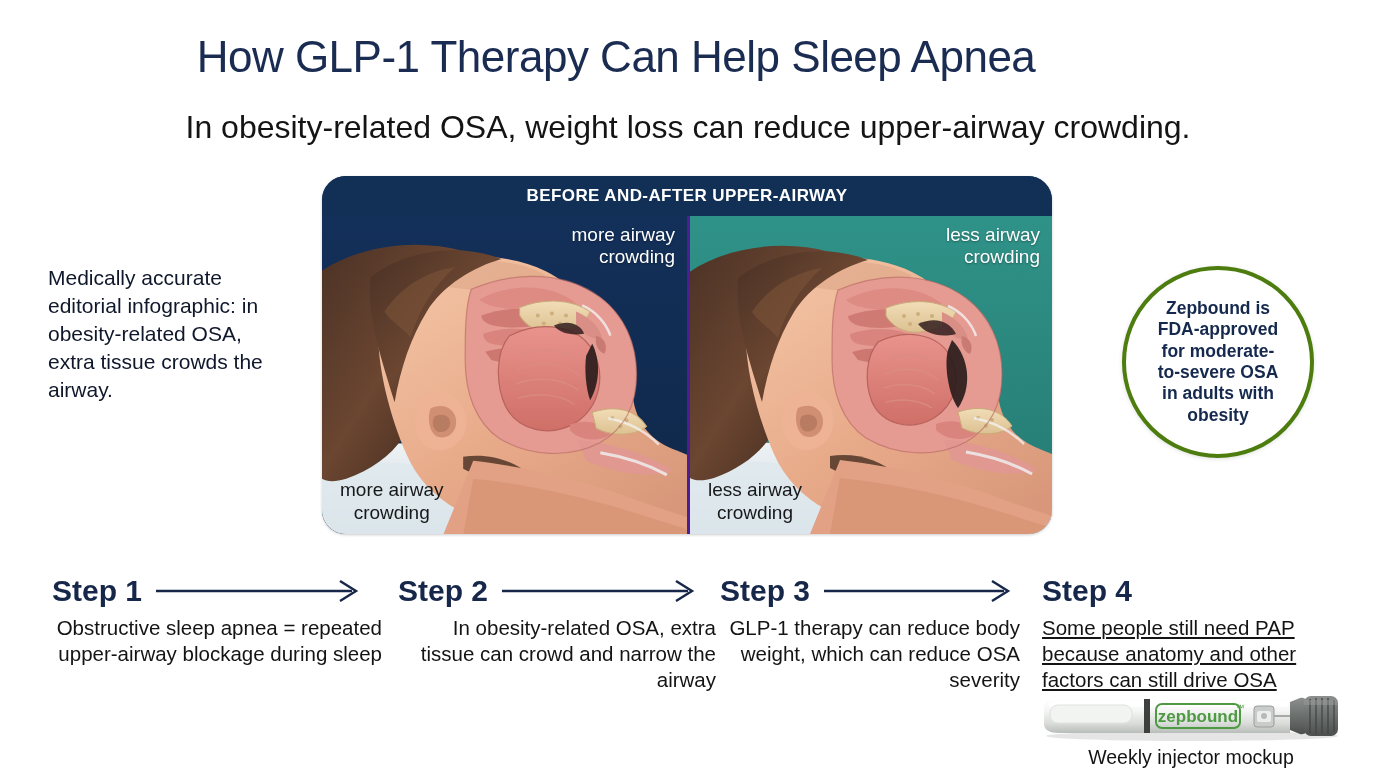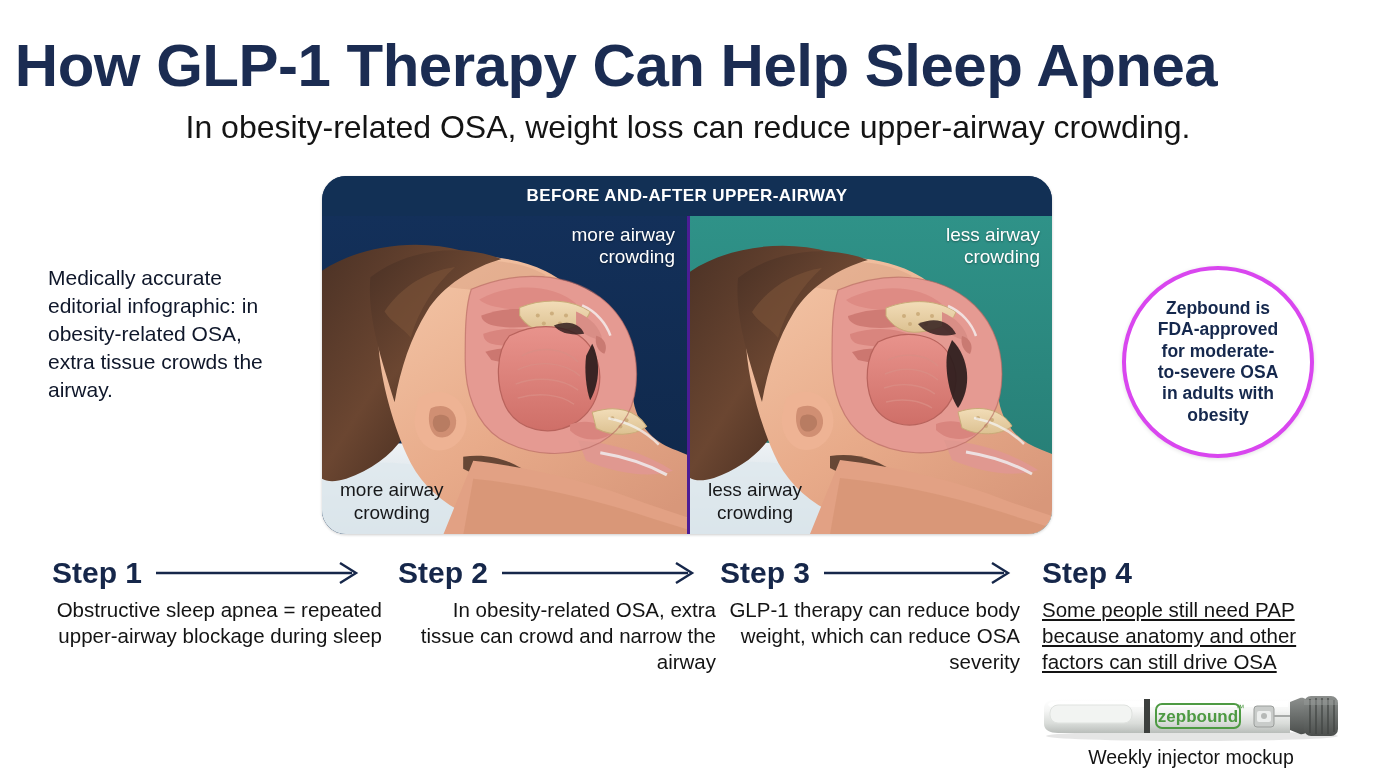--- a/index.html
+++ b/index.html
@@ -8,21 +8,21 @@
     background: #ffffff;
     font-family: "Liberation Sans", sans-serif;
     overflow: hidden;
   }
   .page { position: relative; width: 1376px; height: 768px; background: #fff; }
 
   
   .title {
     position: absolute; top: 34px; left: 0; width: 1232px;
     text-align: center;
-    font-size: 60px; font-weight: bold; letter-spacing: -0.5px;
+    font-size: 44px; font-weight: normal; letter-spacing: -0.5px;
     color: #1b2c52; line-height: 1.05;
     white-space: nowrap;
   }
   .subtitle {
     position: absolute; top: 108px; left: 0; width: 1376px;
     text-align: center;
     font-size: 32px; color: #141414; line-height: 1.2;
     white-space: nowrap;
   }
 
@@ -67,35 +67,35 @@
   }
 
   
   .illus { position: absolute; inset: 0; }
   .illus svg { display: block; width: 100%; height: 100%; }
 
   
   .badge {
     position: absolute; left: 1122px; top: 266px;
     width: 192px; height: 192px; border-radius: 50%;
-    background: #fff; border: 4px solid #d946ef;
+    background: #fff; border: 4px solid #4d7c0f;
     display: flex; align-items: center; justify-content: center;
     box-shadow: 0 1px 4px rgba(0,0,0,.12);
   }
   .badge-text {
     width: 150px; text-align: center;
     font-size: 17.5px; font-weight: bold; line-height: 1.22;
     color: #15284d;
   }
 
   
   .steps { position: absolute; left: 0; top: 552px; width: 1376px; height: 140px; }
   .step { position: absolute; top: 0; }
   .step-head {
-    display: flex; align-items: center; height: 42px;
+    display: flex; align-items: center; height: 42px; margin-top: 18px;
   }
   .step-title {
     font-size: 30px; font-weight: bold; color: #16274a;
     white-space: nowrap;
   }
   .arrow { margin-left: 14px; }
   .arrow svg { display: block; }
   .step-body {
     font-size: 20.5px; line-height: 1.28; color: #141414;
     margin-top: 3px;

